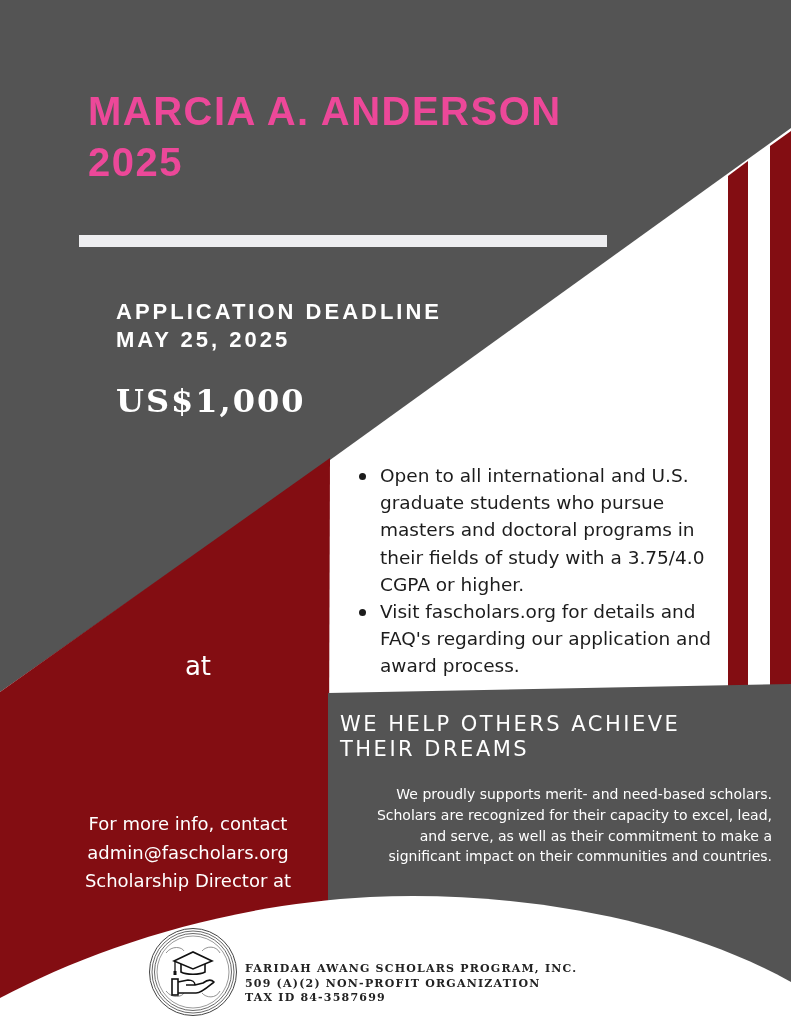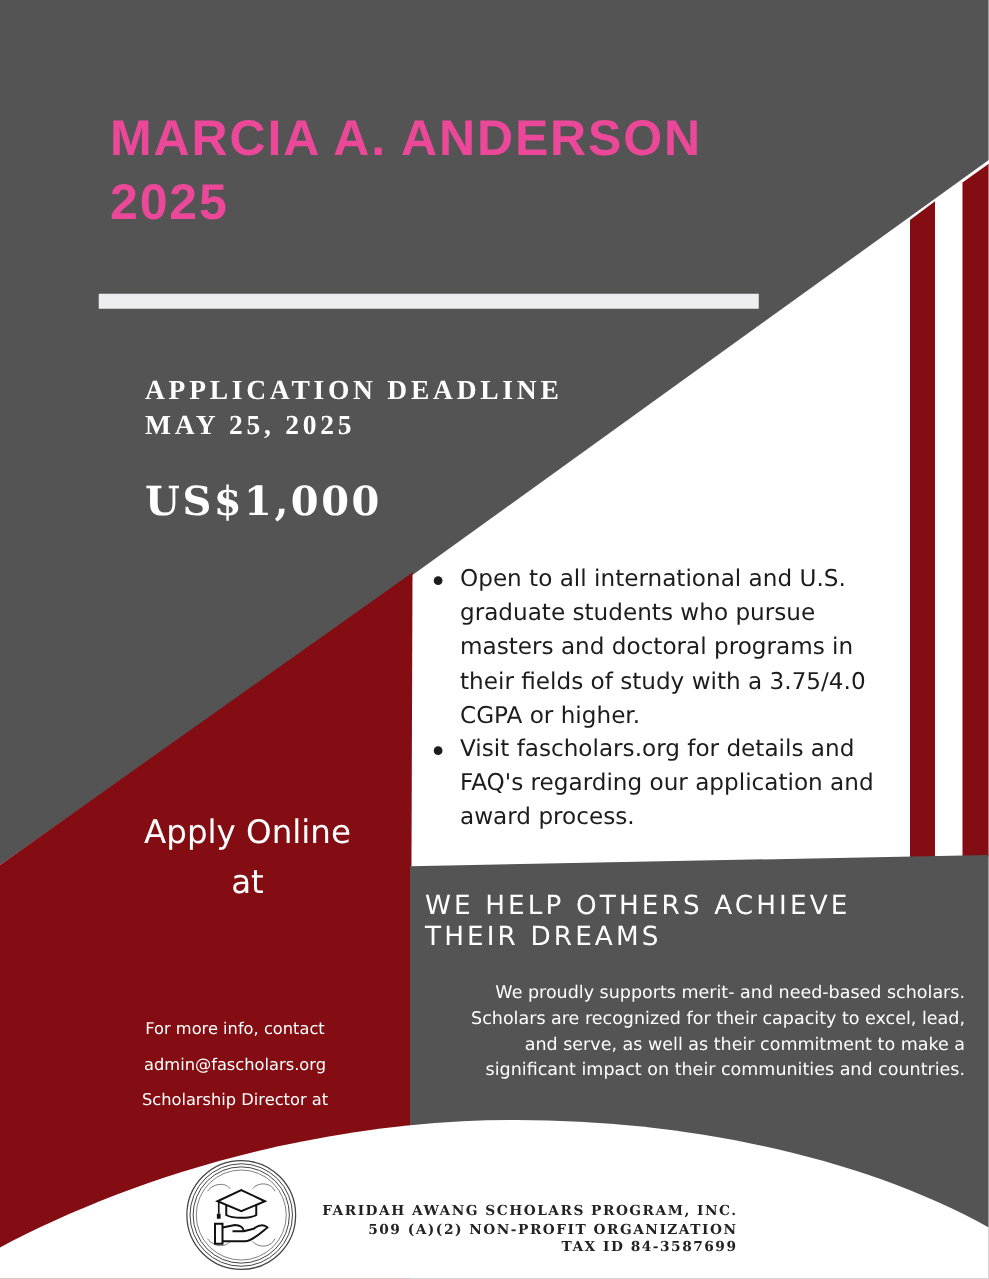--- a/index.html
+++ b/index.html
@@ -2,31 +2,31 @@
 <html><head>
 <meta charset="utf-8">
 <style>
   html, body { margin: 0; padding: 0; }
   body { width: 791px; height: 1023px; position: relative; overflow: hidden; background: #ffffff; font-family: "DejaVu Sans", sans-serif; }
   .bg { position: absolute; left: 0; top: 0; width: 791px; height: 1023px; }
   .abs { position: absolute; }
   .title { left: 88px; top: 86px; color: #ec4899; font-family: Liberation Sans, sans-serif; font-weight: bold; font-size: 40px; line-height: 51px; letter-spacing: 1.5px; }
   .title div { white-space: nowrap; }
   .title-bar { left: 79px; top: 235px; width: 528px; height: 12px; background: #eeeef0; }
-  .deadline { left: 116px; top: 298px; color: #ffffff; font-family: Liberation Serif, serif; font-weight: bold; font-size: 22px; line-height: 28px; letter-spacing: 3px; }
+  .deadline { left: 116px; top: 298px; color: #ffffff; font-family: Liberation Sans, sans-serif; font-weight: bold; font-size: 22px; line-height: 28px; letter-spacing: 3px; }
   .deadline div { white-space: nowrap; }
   .amount { left: 116px; top: 382px; color: #ffffff; font-family: "DejaVu Serif", serif; font-weight: bold; font-size: 32px; letter-spacing: 2px; white-space: nowrap; }
-  .bullets { left: 343px; top: 450px; width: 380px; margin: 0; padding: 0; list-style: none; color: #1c1c1c; font-size: 18.5px; line-height: 27.2px; }
+  .bullets { left: 343px; top: 450px; width: 380px; margin: 12px; padding: 0; list-style: none; color: #1c1c1c; font-size: 18.5px; line-height: 27.2px; }
   .bullets li { position: relative; padding-left: 25px; }
   .bullets li::before { content: ""; position: absolute; left: 4px; top: 11px; width: 7px; height: 7px; border-radius: 50%; background: #1c1c1c; }
   .apply { left: 60px; top: 646px; width: 276px; text-align: center; color: #ffffff; font-size: 26px; line-height: 40px; }
-  .contact { left: 50px; top: 810px; width: 276px; text-align: center; color: #ffffff; font-size: 13px; line-height: 28.5px; }
+  .contact { left: 50px; top: 810px; width: 276px; text-align: center; color: #ffffff; font-size: 18px; line-height: 28.5px; }
   .help-title { left: 340px; top: 712px; width: 440px; text-align: left; color: #ffffff; font-size: 21px; line-height: 25px; letter-spacing: 2.5px; }
   .help-body { left: 352px; top: 784px; width: 420px; text-align: right; color: #ffffff; font-size: 14px; line-height: 20.8px; }
-  .org { left: 245px; top: 962px; width: 345px; text-align: right; color: #222222; font-family: "DejaVu Serif", serif; font-weight: bold; font-size: 11px; line-height: 14.5px; letter-spacing: 1.2px; }
+  .org { left: 245px; top: 962px; width: 345px; text-align: left; color: #222222; font-family: "DejaVu Serif", serif; font-weight: bold; font-size: 11px; line-height: 14.5px; letter-spacing: 1.2px; }
   .org div { white-space: nowrap; }
   .logo { left: 148px; top: 927px; width: 90px; height: 90px; }
 </style>
 </head>
 <body>
 
 <svg class="bg" viewBox="0 0 791 1023" xmlns="http://www.w3.org/2000/svg">
 
   <rect x="0" y="0" width="791" height="1023" fill="#ffffff"></rect>
 
@@ -54,21 +54,20 @@
 </div>
 
 <div class="abs amount">US$1,000</div>
 
 <ul class="abs bullets">
   <li>Open to all international and U.S. graduate students who pursue masters and doctoral programs in their fields of study with a 3.75/4.0 CGPA or higher.</li>
   <li>Visit fascholars.org for details and FAQ's regarding our application and award process.</li>
 </ul>
 
 <div class="abs apply">
-  <div>Apply Online</div>
   <div>at</div>
 </div>
 
 <div class="abs contact">
   <div>For more info, contact</div>
   <div>admin@fascholars.org</div>
   <div>Scholarship Director at</div>
 </div>
 
 <div class="abs help-title">

